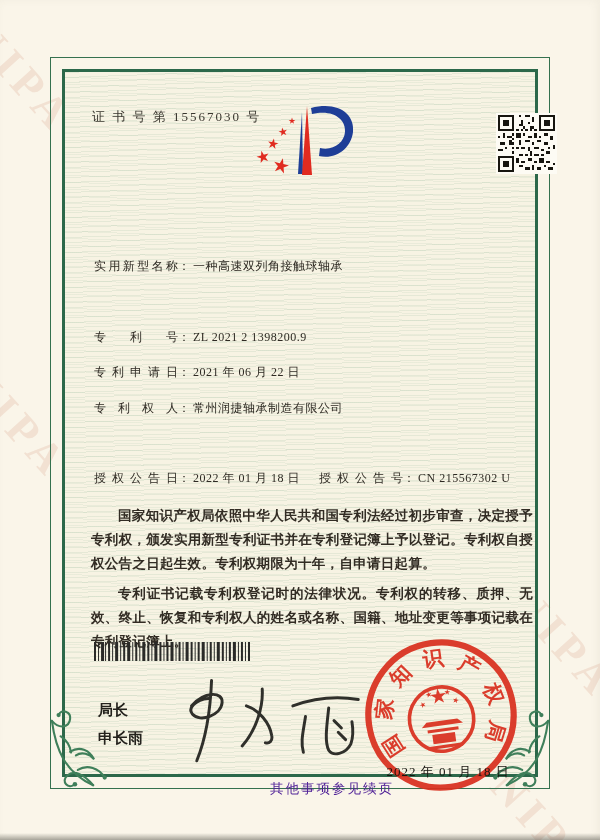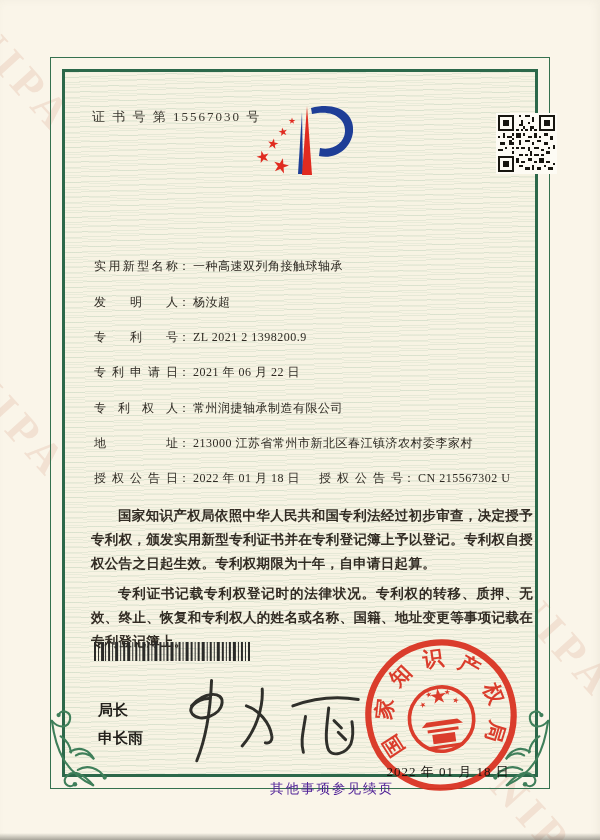--- a/index.html
+++ b/index.html
@@ -149,34 +149,28 @@
             <path d="M2,20h3v3h-3z"></path>
           <path d="M8,6h1v1h-1z M10,6h1v1h-1z M12,6h1v1h-1z M14,6h1v1h-1z M16,6h1v1h-1z M6,8h1v1h-1z M6,10h1v1h-1z M6,12h1v1h-1z M6,14h1v1h-1z M6,16h1v1h-1z"></path>
           <path d="M9,0h1v1h-1z M12,0h2v1h-2z M10,2h1v2h-1z M13,3h1v1h-1z M9,4h2v1h-2z M15,1h1v2h-1z M11,5h1v1h-1z M14,5h2v1h-2z M0,9h1v1h-1z M2,8h1v2h-1z M4,9h2v1h-2z M1,12h2v1h-2z M5,11h1v2h-1z M3,14h1v1h-1z M0,15h2v1h-2z M8,8h2v2h-2z M11,8h1v1h-1z M13,9h2v1h-2z M16,8h1v2h-1z M18,9h1v1h-1z M20,8h2v1h-2z M23,9h1v2h-1z M9,11h1v2h-1z M12,11h2v1h-2z M15,12h1v1h-1z M17,11h2v1h-2z M20,12h2v1h-2z M8,14h1v1h-1z M10,14h2v1h-2z M13,14h1v2h-1z M16,14h2v1h-2z M19,15h1v1h-1z M22,14h1v1h-1z M24,13h1v2h-1z M9,17h2v1h-2z M12,17h1v1h-1z M14,16h1v2h-1z M16,17h2v1h-2z M19,17h1v1h-1z M21,16h2v1h-2z M8,19h1v2h-1z M10,20h2v1h-2z M13,19h2v1h-2z M16,20h1v1h-1z M18,19h2v2h-2z M21,20h2v1h-2z M9,22h2v1h-2z M12,23h2v1h-2z M15,22h1v2h-1z M17,23h2v1h-2z M20,22h1v1h-1z M22,23h2v1h-2z M24,21h1v1h-1z"></path>
         </g>
       </svg>
 
 
       <div class="frow r0">
         <span class="flabel">实用新型名称</span><span>：</span><span class="fvalue">一种高速双列角接触球轴承</span>
       </div>
-      <div class="frow r1">
-        <span class="flabel">发明人</span><span>：</span><span class="fvalue">杨汝超</span>
-      </div>
       <div class="frow r2">
         <span class="flabel">专利号</span><span>：</span><span class="fvalue">ZL 2021 2 1398200.9</span>
       </div>
       <div class="frow r3">
         <span class="flabel">专利申请日</span><span>：</span><span class="fvalue">2021 年 06 月 22 日</span>
       </div>
       <div class="frow r4">
         <span class="flabel">专利权人</span><span>：</span><span class="fvalue">常州润捷轴承制造有限公司</span>
-      </div>
-      <div class="frow r5">
-        <span class="flabel">地址</span><span>：</span><span class="fvalue">213000 江苏省常州市新北区春江镇济农村委李家村</span>
       </div>
       <div class="frow r6">
         <span class="flabel">授权公告日</span><span>：</span><span class="fvalue">2022 年 01 月 18 日</span>
         <span class="grant2">
           <span class="flabel">授权公告号</span><span>：</span><span class="fvalue">CN 215567302 U</span>
         </span>
       </div>
 
       <div class="paras">
         <p>国家知识产权局依照中华人民共和国专利法经过初步审查，决定授予专利权，颁发实用新型专利证书并在专利登记簿上予以登记。专利权自授权公告之日起生效。专利权期限为十年，自申请日起算。</p>

